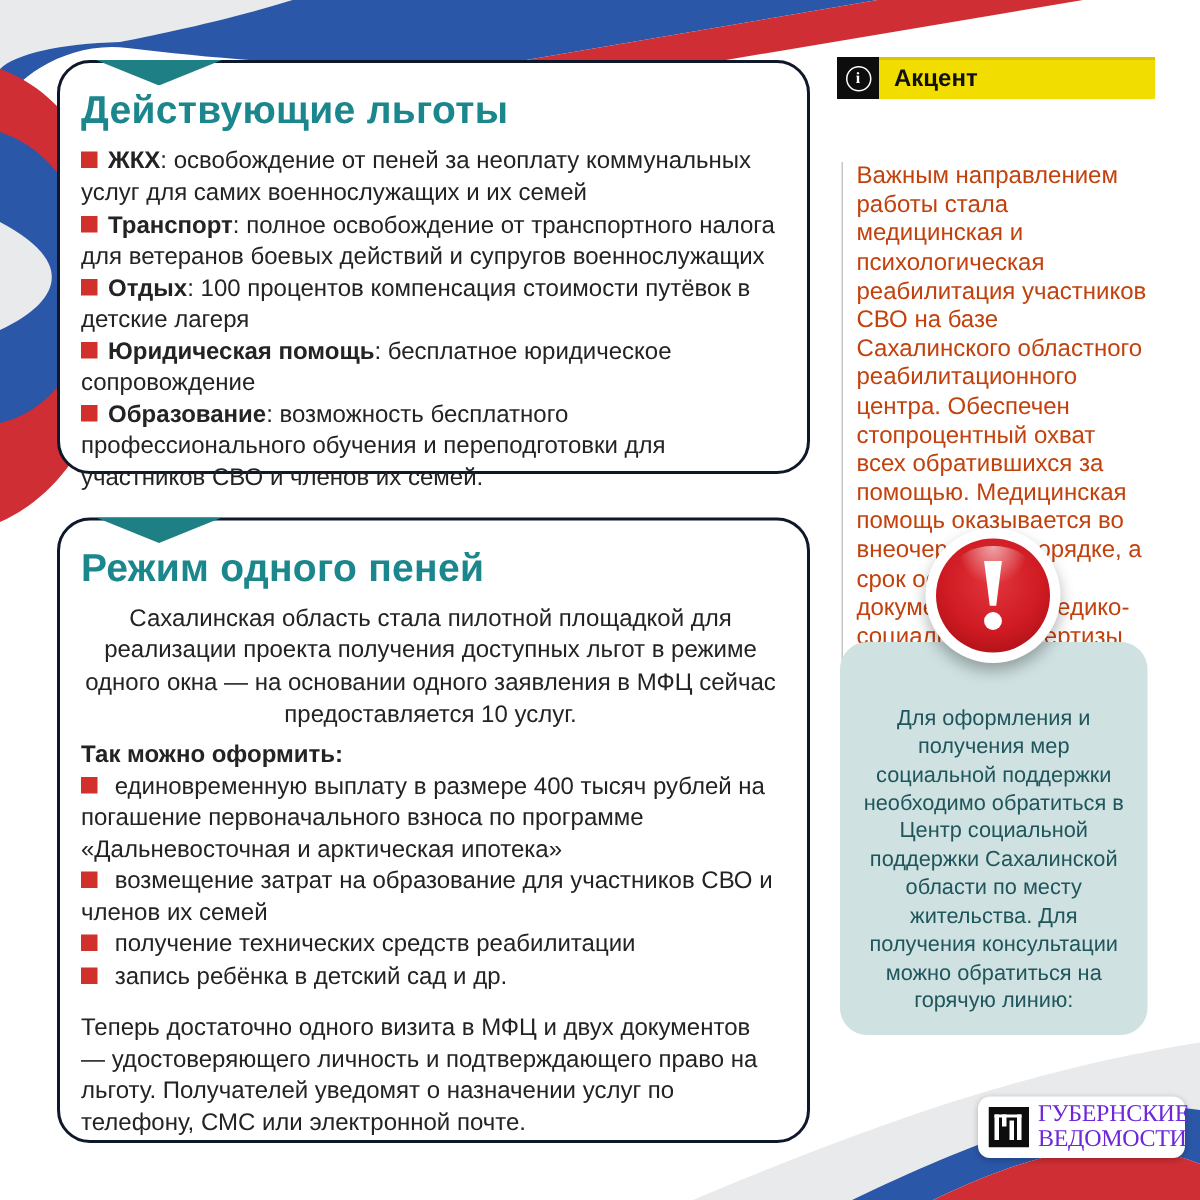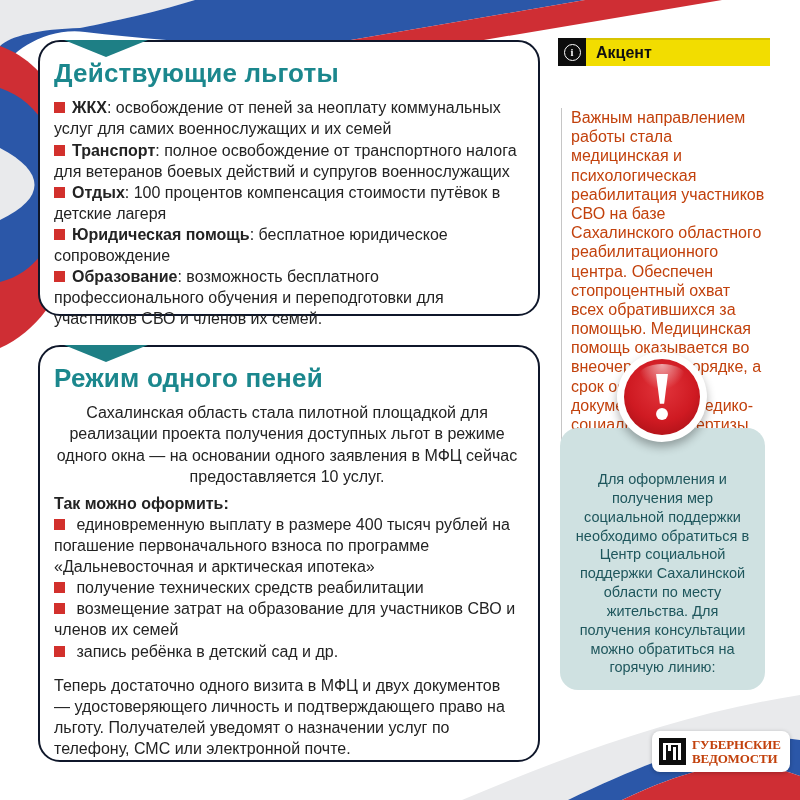--- a/index.html
+++ b/index.html
@@ -40,22 +40,22 @@
   .excl .ball{width:76px;height:76px;border-radius:50%;position:relative;
         background:radial-gradient(circle at 50% 38%, #e2353c 0%, #cf1a22 55%, #9d0d13 100%);}
   .excl .ball::before{content:"";position:absolute;left:14px;top:5px;width:48px;height:26px;border-radius:50%;
         background:radial-gradient(ellipse at 50% 0%, rgba(255,255,255,.6), rgba(255,255,255,0) 70%);}
   .excl svg{position:absolute;left:50%;top:50%;transform:translate(-50%,-50%);}
 
   
   .logo{position:absolute;left:652px;top:731px;width:138px;height:41px;background:#fff;border-radius:8px;
         box-shadow:0 1px 4px rgba(0,0,0,.25);display:flex;align-items:center;padding:0 7px;box-sizing:border-box;gap:6px;z-index:2;}
   .logo .mark{width:27px;height:27px;flex:none;}
-  .logo .name{font-family:"Liberation Serif",serif;font-weight:700;font-size:13px;line-height:1.05;
-        letter-spacing:-.2px;color:#c2410c;white-space:nowrap;}
+  .logo .name{font-family:"Liberation Serif",serif;font-weight:400;font-size:16px;line-height:1.05;
+        letter-spacing:-.2px;color:#6d28d9;white-space:nowrap;}
 </style>
 </head>
 <body>
 
 <div class="stage">
 
   <svg class="ribbon" width="800" height="800" viewBox="0 0 800 800">
 
     <path fill="#e9eaec" d="M0,0 L195,0 C150,14 100,24 80,28 C40,29 10,36 0,46 Z"></path>
     <path fill="#2b57a8" d="M195,0 L585,0 L345,41 C250,48 160,41 85,32 C45,27 10,52 0,72 L0,46 C10,36 40,29 80,28 C100,24 150,14 195,0 Z"></path>
@@ -92,22 +92,22 @@
   </div>
   <div class="accent-body">Важным направлением работы стала медицинская и психологическая реабилитация участников СВО на базе Сахалинского областного реабилитационного центра. Обеспечен стопроцентный охват всех обратившихся за помощью. Медицинская помощь оказывается во внеочередном порядке, а срок оформления документов для медико-социальной экспертизы сокращён до 10 дней.</div>
 
   <div class="card" id="card2">
     <div class="fold"></div>
     <h1>Режим одного пеней</h1>
     <p class="gap">Сахалинская область стала пилотной площадкой для реализации проекта получения доступных льгот в режиме одного окна — на основании одного заявления в МФЦ сейчас предоставляется 10 услуг.</p>
     <p class="sub">Так можно оформить:</p>
     <div>
         <p><span class="sq"></span> единовременную выплату в размере 400 тысяч рублей на погашение первоначального взноса по программе «Дальневосточная и арктическая ипотека»</p>
+        <p><span class="sq"></span> возмещение затрат на образование для участников СВО и членов их семей</p>
         <p><span class="sq"></span> получение технических средств реабилитации</p>
-        <p><span class="sq"></span> возмещение затрат на образование для участников СВО и членов их семей</p>
         <p><span class="sq"></span> запись ребёнка в детский сад и др.</p>
       </div>
     <p style="margin-top:13px">Теперь достаточно одного визита в МФЦ и двух документов — удостоверяющего личность и подтверждающего право на льготу. Получателей уведомят о назначении услуг по телефону, СМС или электронной почте.</p>
   </div>
 
   <div class="excl">
     <div class="ball">
       <svg width="34" height="52" viewBox="0 0 40 58">
         <polygon points="13,2 27,2 22.5,37 17.5,37" fill="#fff"></polygon>
         <circle cx="20" cy="49" r="7" fill="#fff"></circle>

